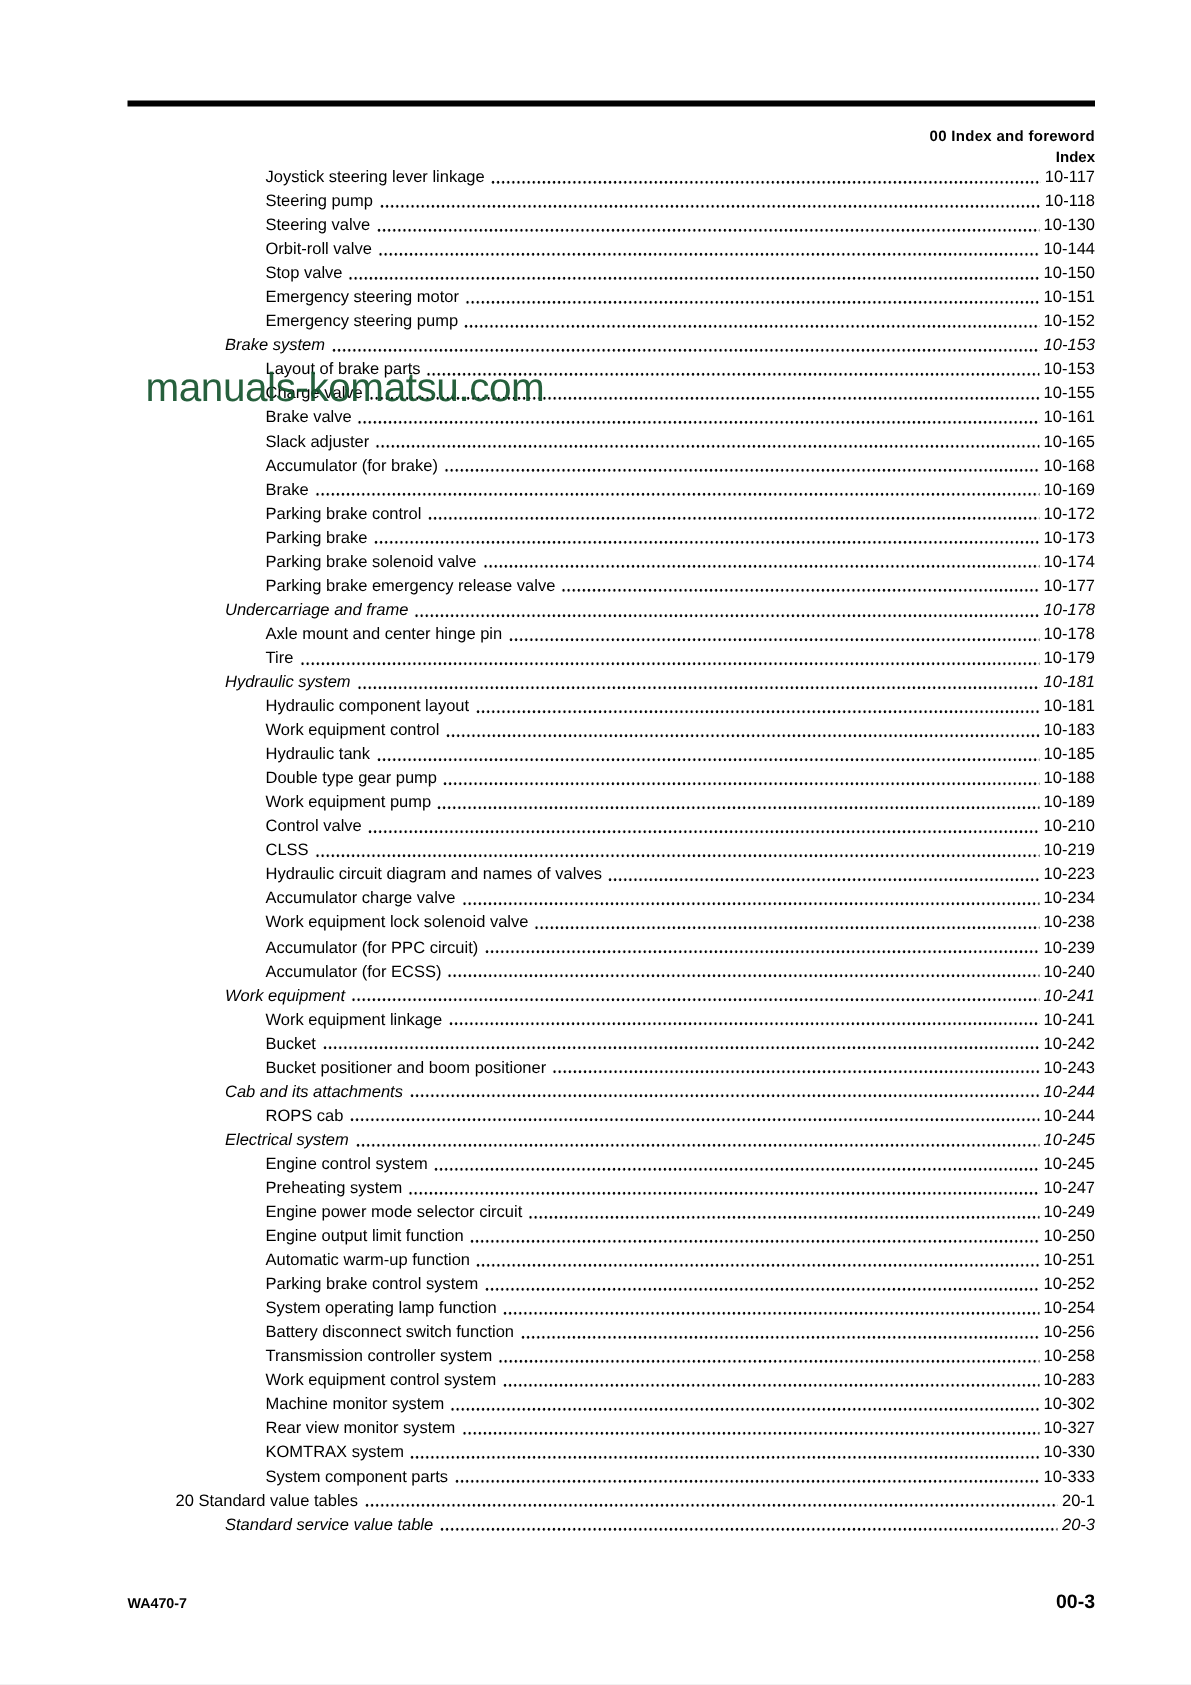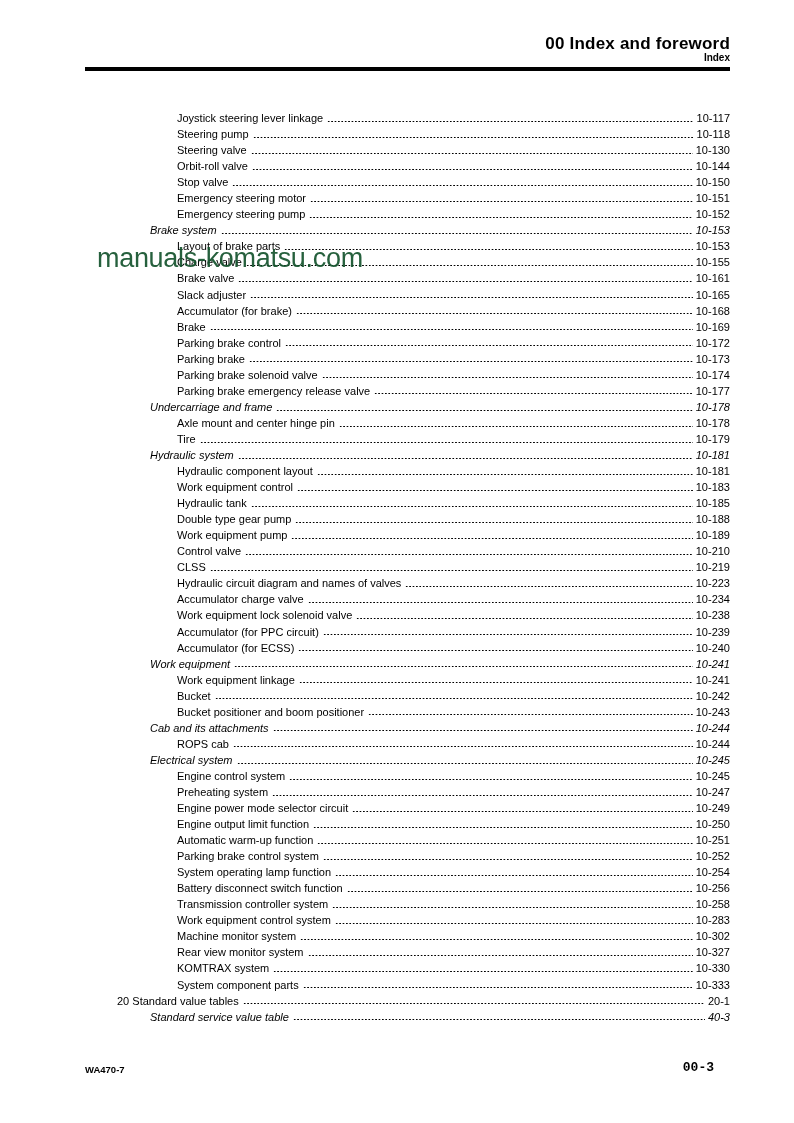--- a/index.html
+++ b/index.html
@@ -15,24 +15,25 @@
   }
   
   .header {
     position: absolute;
     top: 36px;
     left: 85px;
     width: 645px;
     text-align: right;
   }
   .header-chapter {
-    font-size: 17px;
+    font-size: 10px;
     font-weight: bold;
     line-height: 15px;
     letter-spacing: 0.2px;
+    margin-top: 48px;
   }
   .header-section {
     font-size: 10px;
     font-weight: bold;
     line-height: 13px;
   }
   .header-rule {
     position: absolute;
     top: 67px;
     left: 85px;
@@ -89,25 +90,24 @@
   }
   .footer-model {
     position: absolute;
     left: 0;
     top: 4px;
     font-size: 9.5px;
     font-weight: bold;
   }
   .footer-page {
     position: absolute;
-    right: 16px;
+    right: 0;
     top: 0;
     font-size: 13px;
     font-weight: bold;
-    font-family: Liberation Mono, monospace;
   }
 </style>
 </head>
 <body>
 
 <div class="page">
 
   <div class="header">
     <div class="header-chapter">00 Index and foreword</div>
     <div class="header-section">Index</div>
@@ -392,21 +392,21 @@
         <span class="toc-page">10-333</span>
       </div>
       <div class="toc-row level-1">
         <span class="toc-label">20 Standard value tables</span>
         <span class="toc-dots"></span>
         <span class="toc-page">20-1</span>
       </div>
       <div class="toc-row level-2">
         <span class="toc-label">Standard service value table</span>
         <span class="toc-dots"></span>
-        <span class="toc-page">40-3</span>
+        <span class="toc-page">20-3</span>
       </div>
     </div>
 
   <div class="watermark" style="color: #14532d;">manuals-komatsu.com</div>
 
   <div class="footer">
     <span class="footer-model">WA470-7</span>
     <span class="footer-page">00-3</span>
   </div>
 

